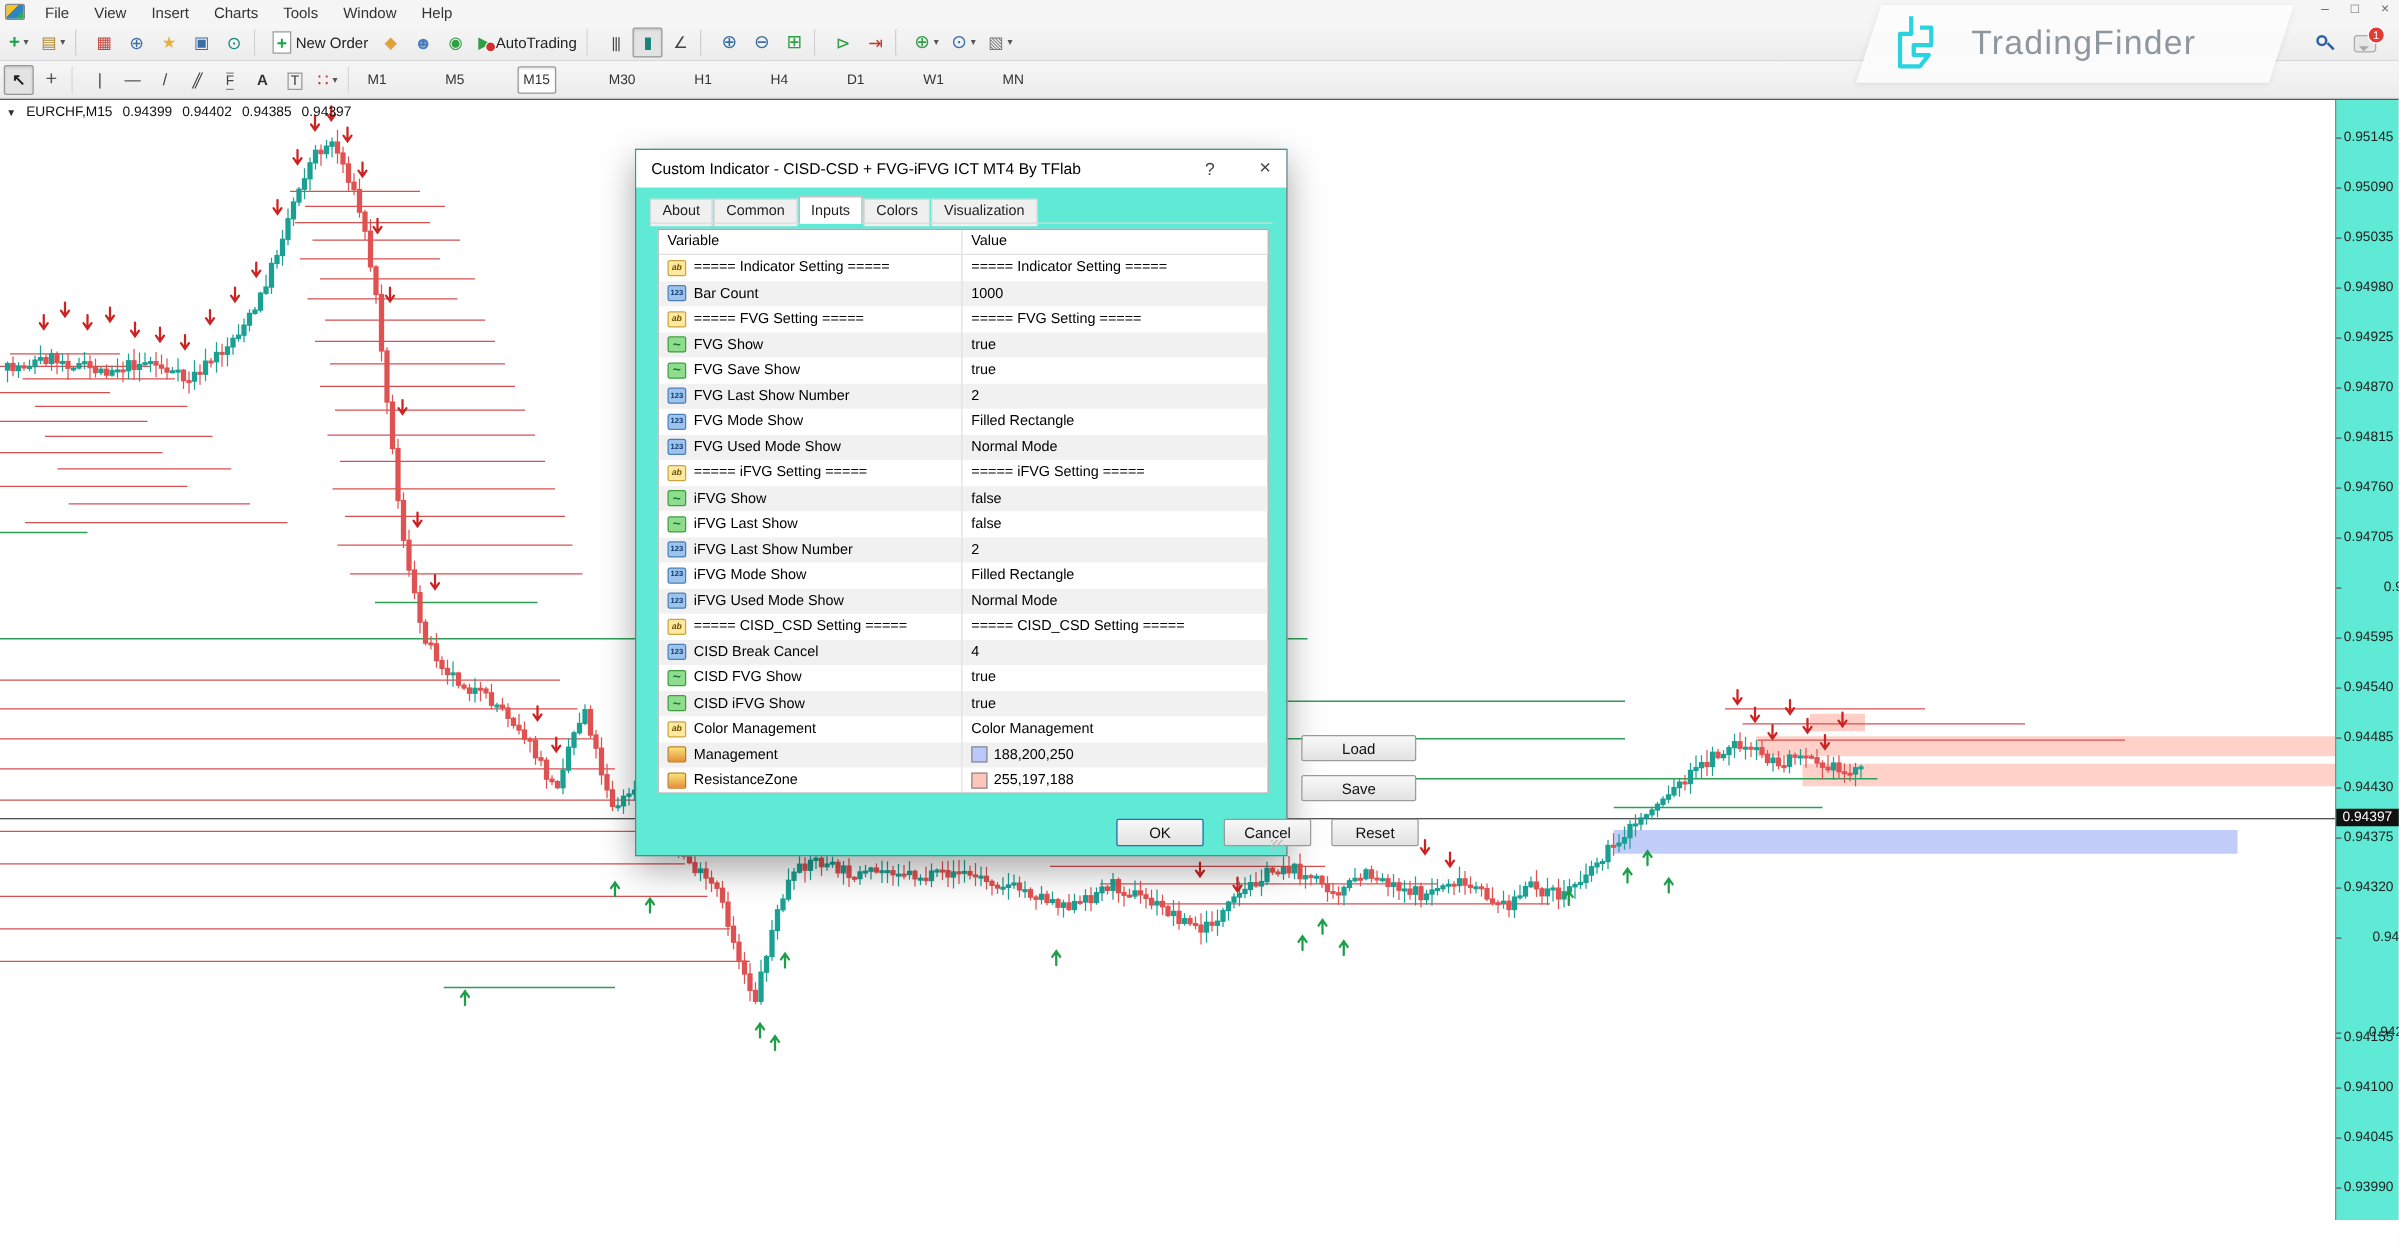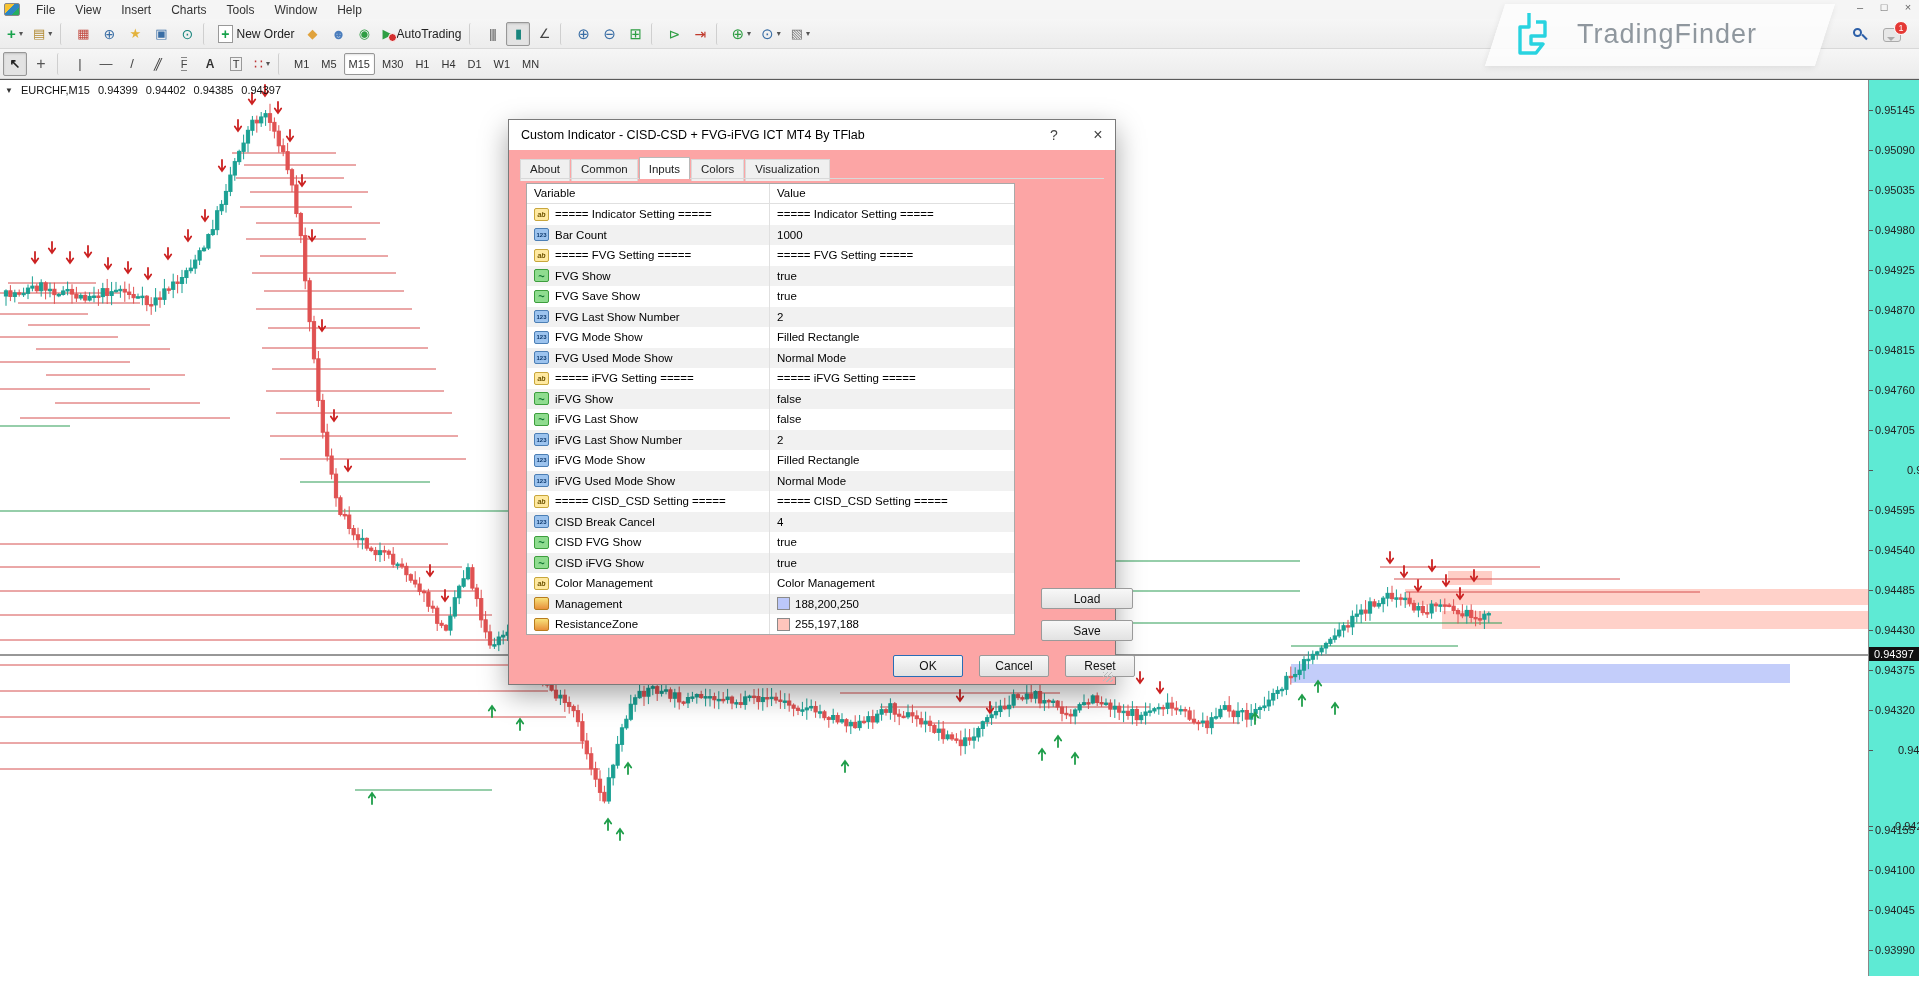--- a/index.html
+++ b/index.html
@@ -78,21 +78,21 @@
   .chartwin { position:absolute; left:0; top:79px; width:1919px; height:917px; background:#fff; border-top:1px solid #5a5a5a; }
   .symline { position:absolute; left:5px; top:4px; font-size:11px; color:#111; z-index:2; display:flex; gap:8px; align-items:center; }
   .symline .tri { font-size:8px; color:#333; }
   #chart-canvas { position:absolute; left:0; top:0; }
   .priceaxis { position:absolute; left:1868px; top:0; width:51px; height:896px; border-left:1px solid #888; background:#5eead4; }
   .pricelabel { position:absolute; left:6px; font-size:11px; color:#222; }
   .pricelabel::before { content:""; position:absolute; left:-6px; top:6px; width:4px; height:1px; background:#555; }
   .pricetag { position:absolute; left:0; width:51px; background:#111; color:#fff; font-size:11px; padding:1px 0 1px 5px; z-index:3; }
 
   
-  .dialog { position:absolute; left:508px; top:119px; width:608px; height:566px; background:#fca5a5; border:1px solid #7a7a7a; box-shadow:0 10px 26px rgba(0,0,0,.35); z-index:10; font-size:12px; }
+  .dialog { position:absolute; left:508px; top:119px; width:522px; height:566px; background:#5eead4; border:1px solid #7a7a7a; box-shadow:0 10px 26px rgba(0,0,0,.35); z-index:10; font-size:12px; }
   .dlg-title { position:absolute; left:0; top:0; right:0; height:30px; background:#fff; display:flex; align-items:center; }
   .dlg-title .txt { margin-left:12px; font-size:12.5px; color:#000; }
   .dlg-help, .dlg-close { position:absolute; top:0; width:34px; height:30px; display:flex; align-items:center; justify-content:center; color:#444; font-size:14px; cursor:default; }
   .dlg-help { right:44px; }
   .dlg-close { right:0; font-size:16px; }
   .dlg-tabs { position:absolute; left:11px; top:37px; display:flex; }
   .tab { padding:3px 9px 4px; font-size:11.5px; color:#222; border:1px solid #d9d9d9; border-bottom:none; background:#f0f0f0; margin-right:1px; position:relative; top:2px; cursor:default; }
   .tab[data-active="true"] { background:#fff; border-color:#b9b9b9; top:0; padding-top:5px; z-index:2; }
   .tabline { position:absolute; left:11px; right:11px; top:58px; border-bottom:1px solid #d9d9d9; }
   .tableframe { position:absolute; left:17px; top:63px; width:489px; height:452px; border:1px solid #a9a9a9; background:#fff; overflow:hidden; }
@@ -354,21 +354,21 @@
         <div class="tbtn" data-icon="arrows" data-dropdown="true">
           <span class="glyph"></span>
 
         </div>
 
         <div class="tbtn" data-type="sep">
           <span class="glyph"></span>
 
         </div>
       </div>
-    <div style="display:flex;align-items:center;">
+    <div style="display:flex;align-items:center;gap:35px;">
 
         <div class="tfbtn">M1</div>
 
         <div class="tfbtn">M5</div>
 
         <div class="tfbtn" data-active="true">M15</div>
 
         <div class="tfbtn">M30</div>
 
         <div class="tfbtn">H1</div>

